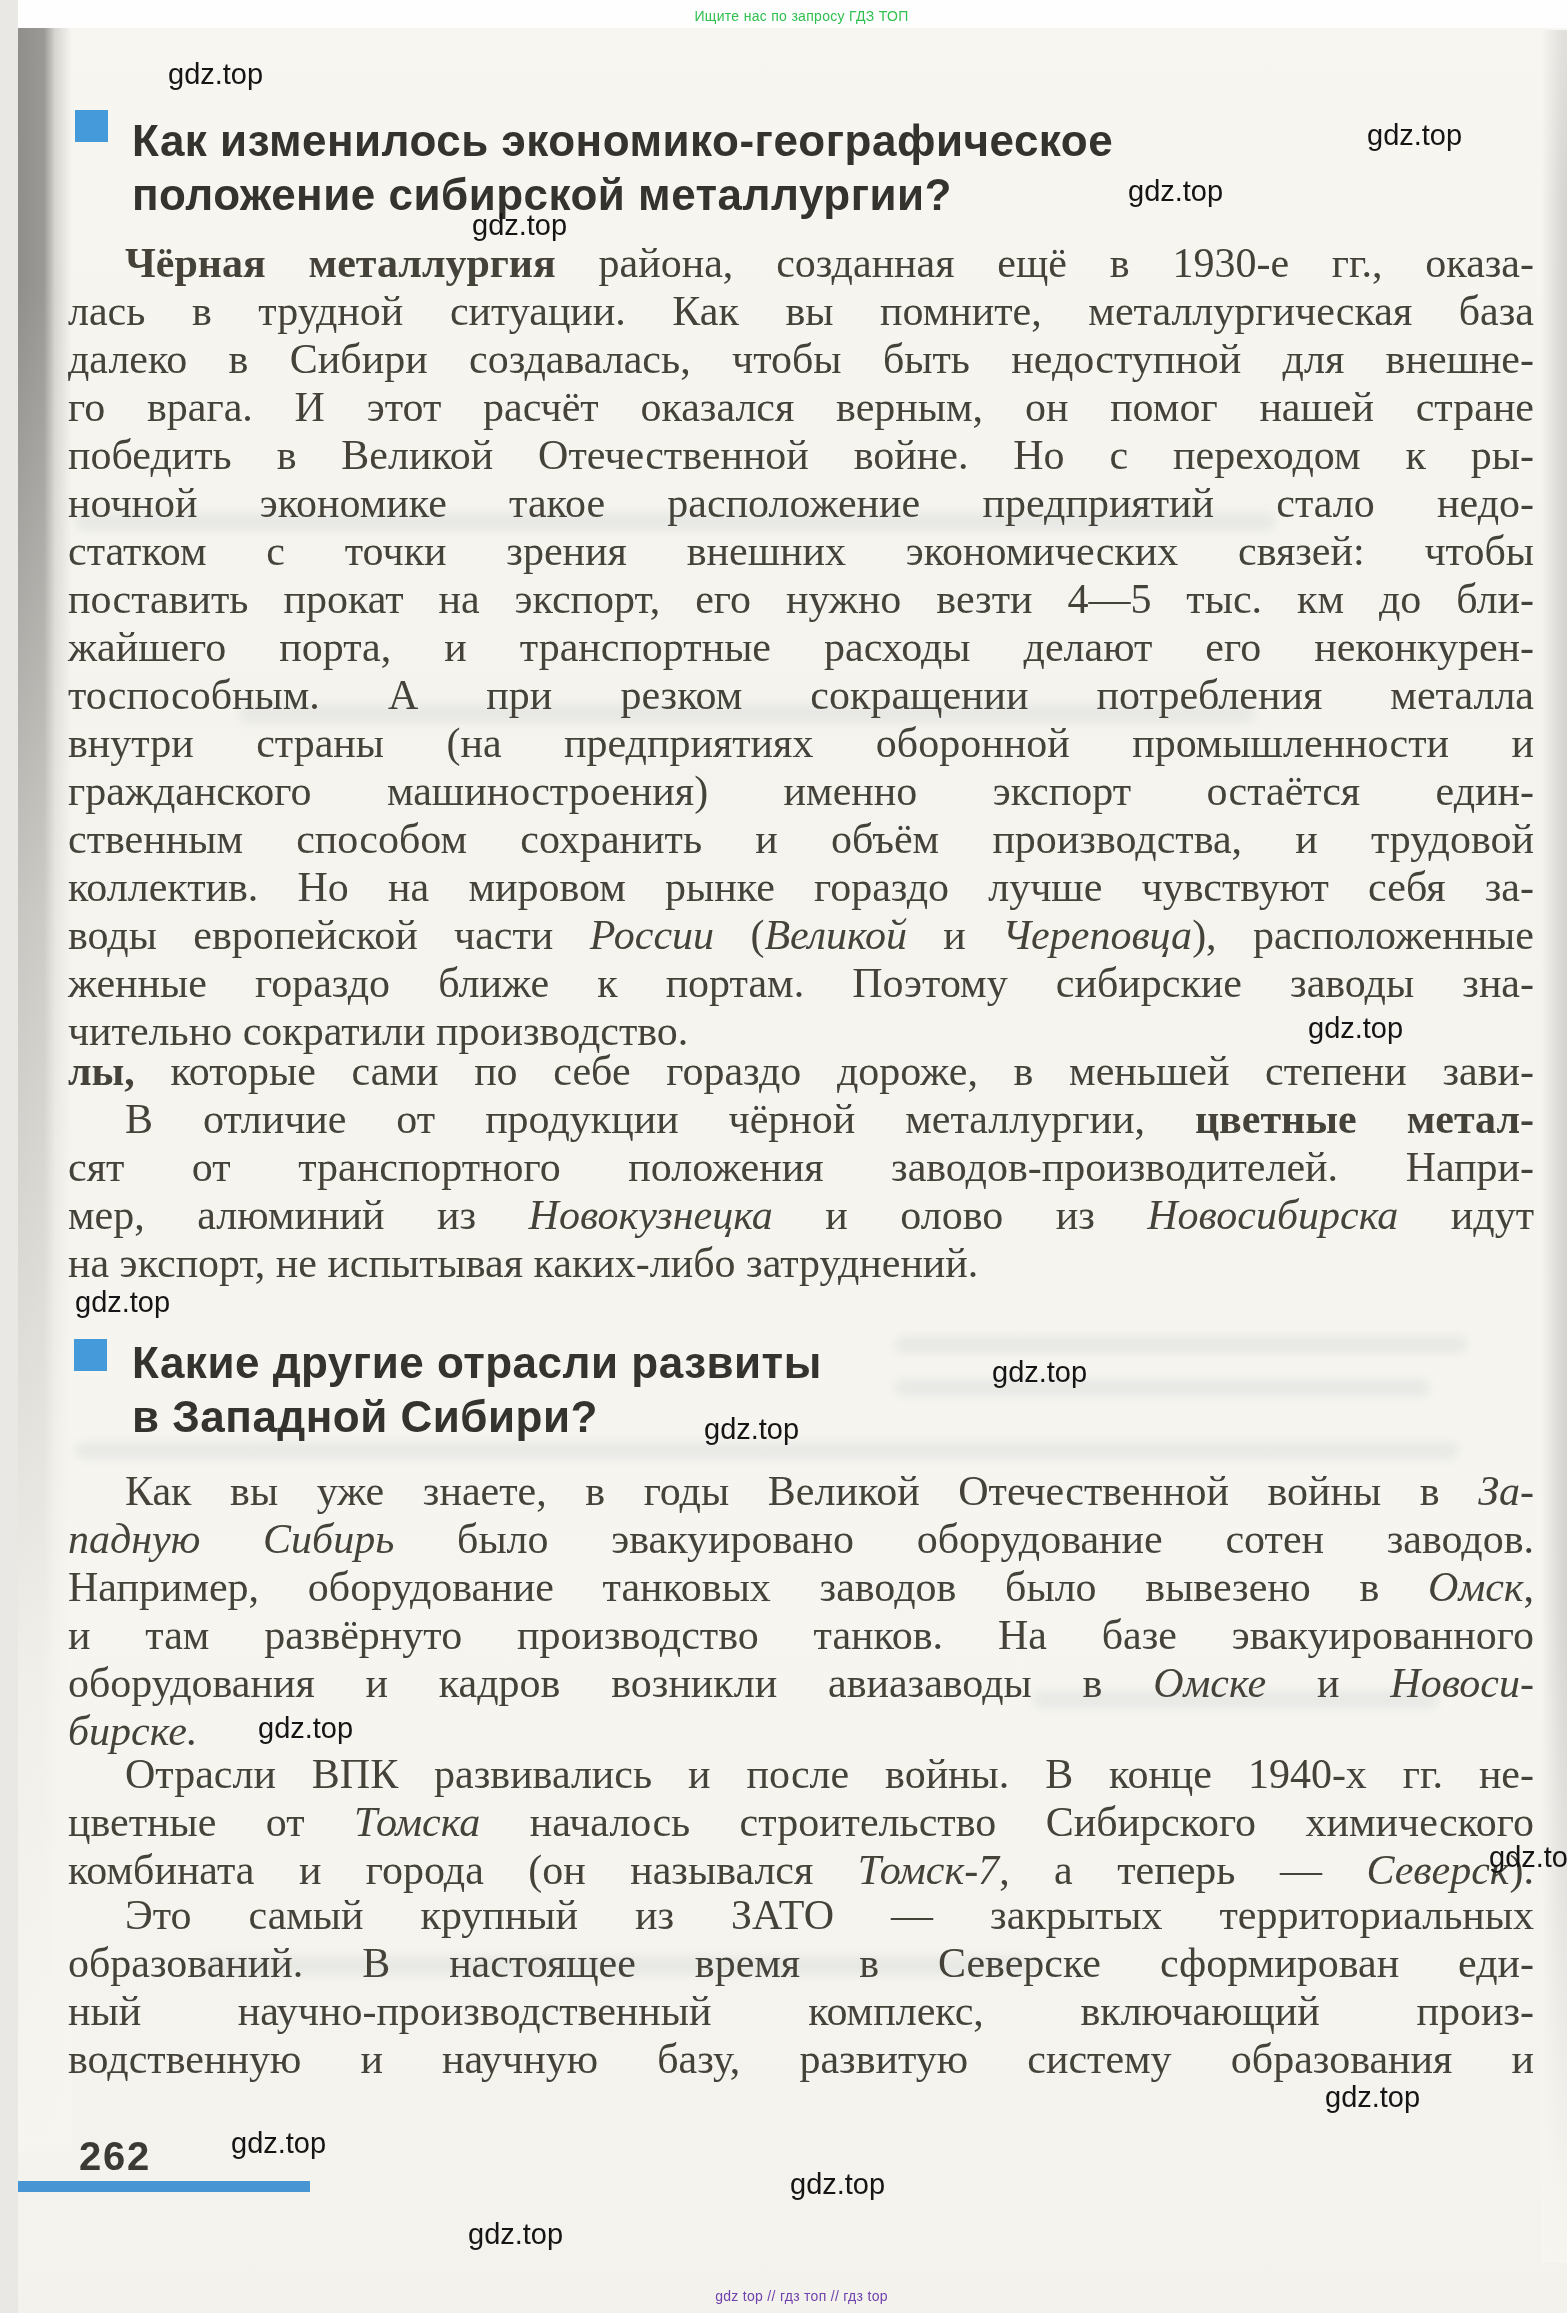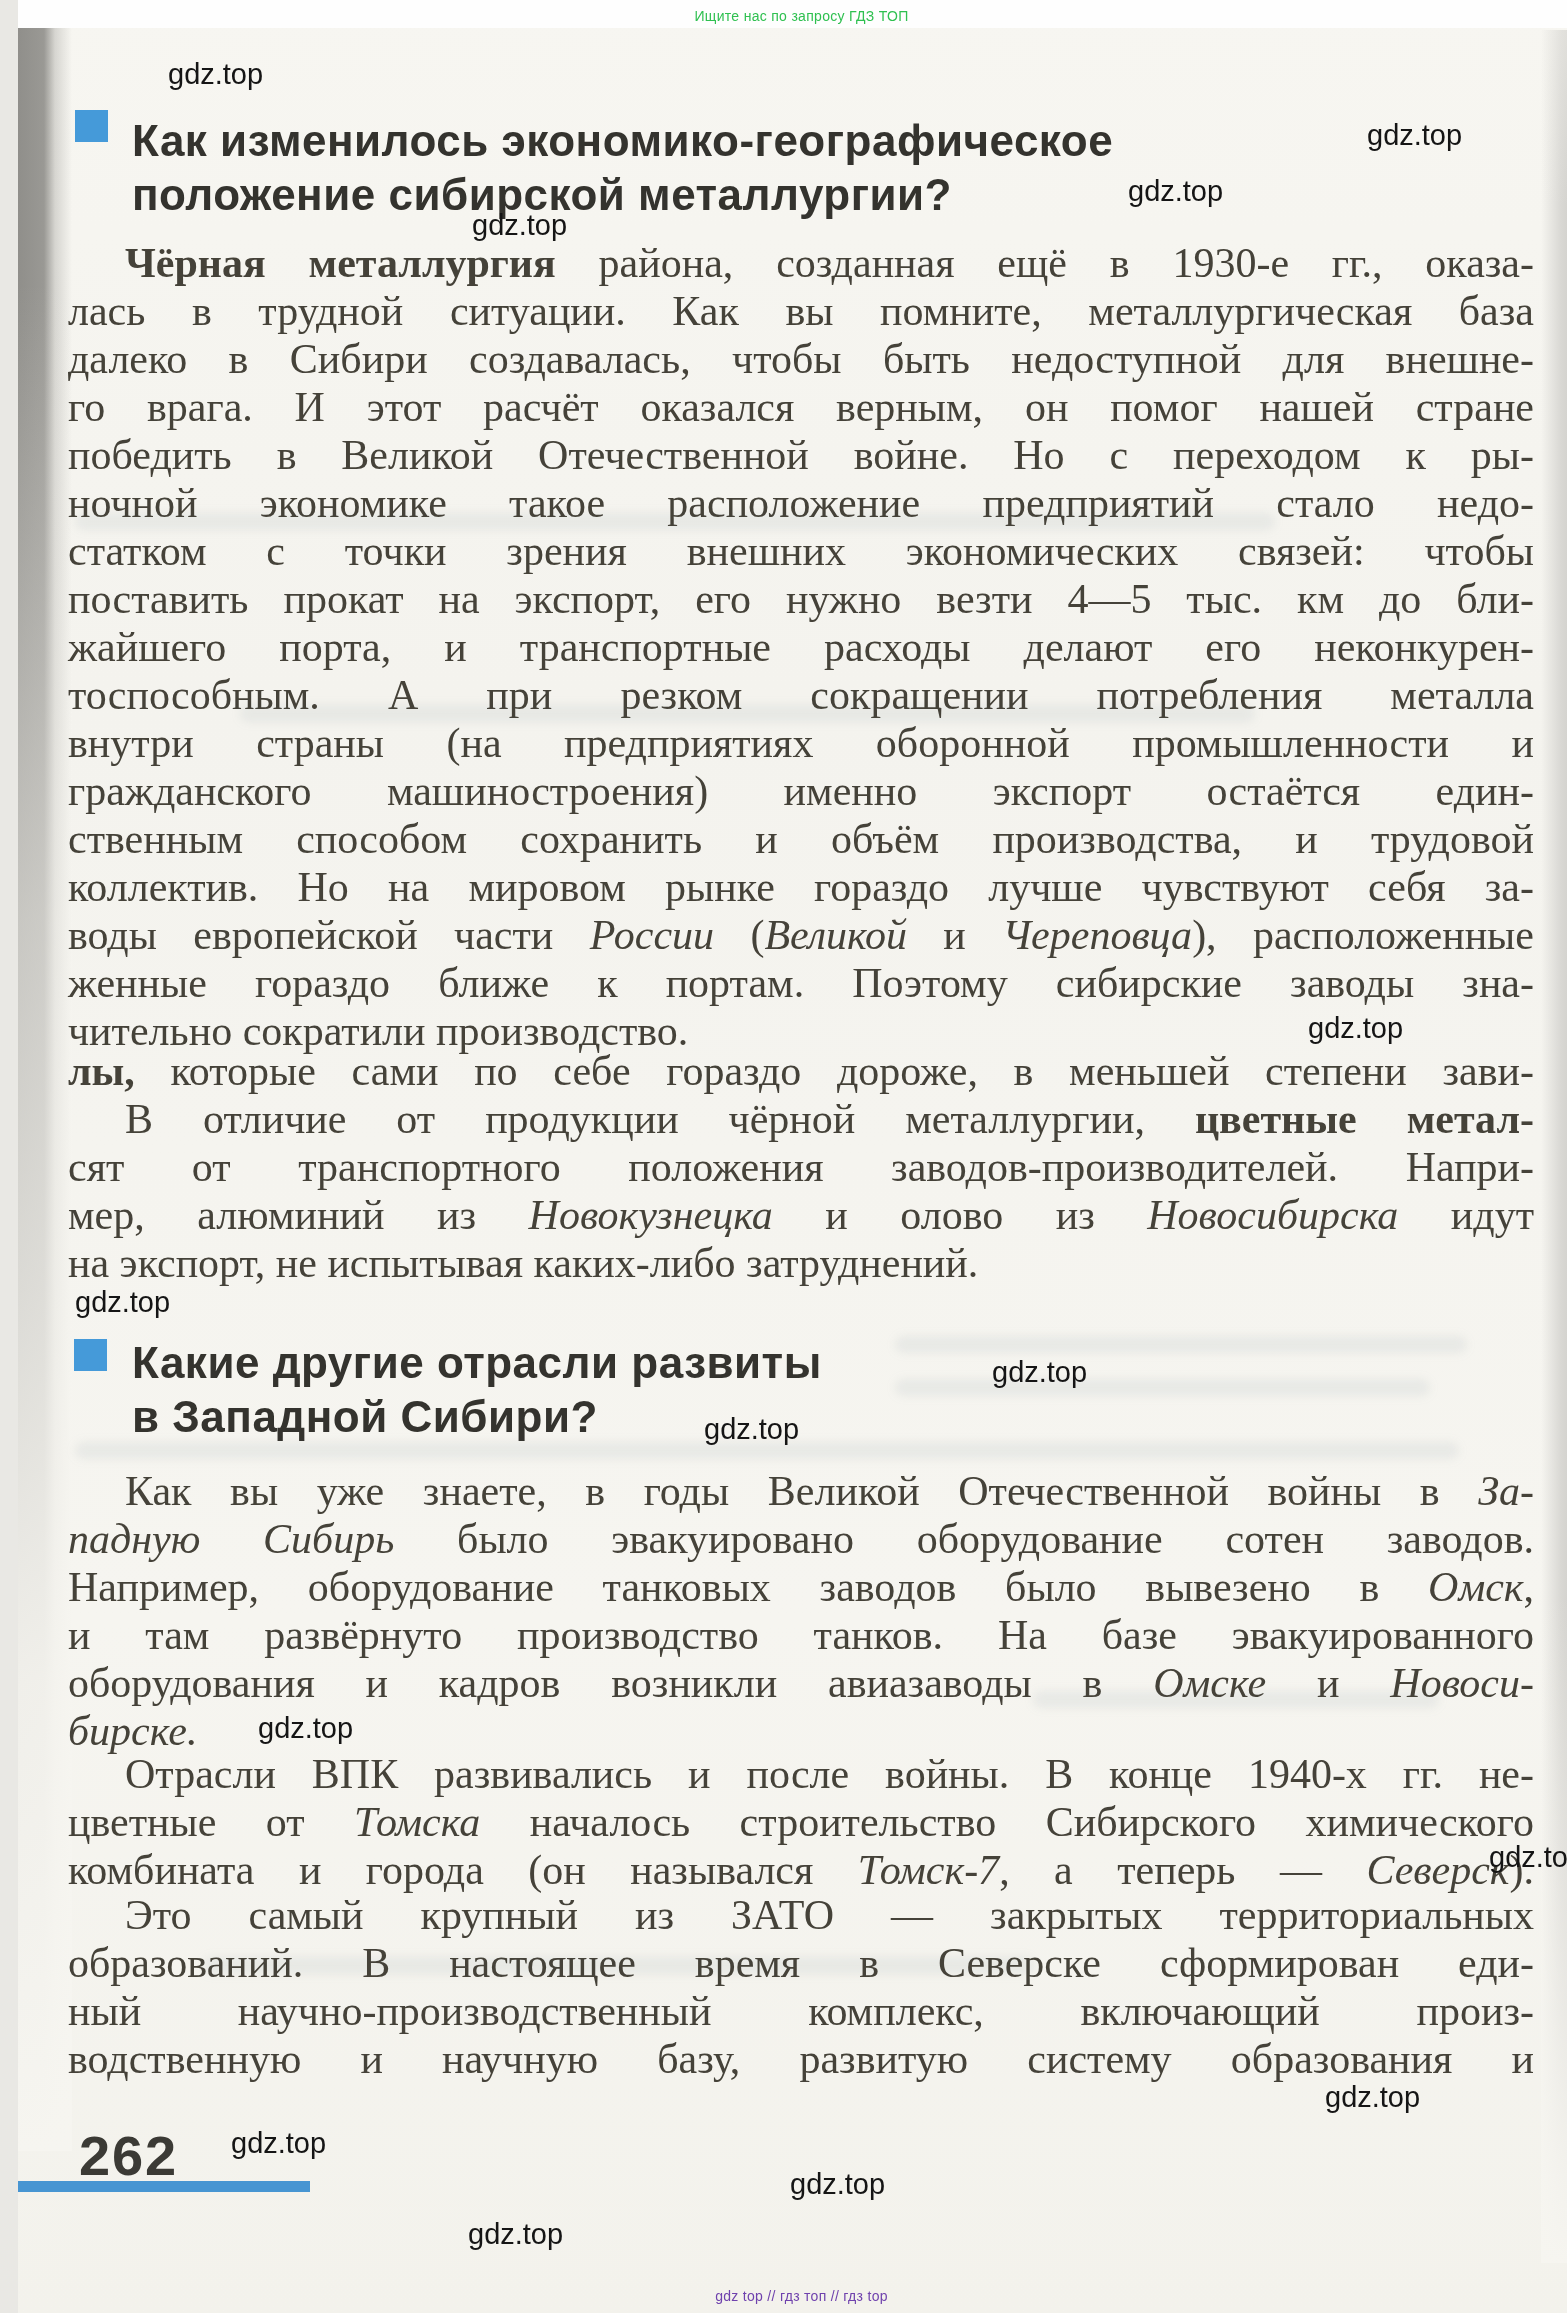--- a/index.html
+++ b/index.html
@@ -49,21 +49,21 @@
   .tline.short{text-align-last:left;}
   .tline.indent{padding-left:57px;}
   .bold{font-weight:700;}
   .ital{font-style:italic;}
   .wm{
     position:absolute;font-family:"Liberation Sans",sans-serif;font-size:29px;line-height:31px;
     color:#151515;white-space:nowrap;
   }
   #pagenum{
     position:absolute;left:61px;top:2130px;
-    font-family:"Liberation Sans",sans-serif;font-weight:700;font-size:56px;line-height:52px;
+    font-family:"Liberation Sans",sans-serif;font-weight:700;font-size:40px;line-height:52px;
     color:#3b3a35;letter-spacing:1.8px;
   }
   #numbar{position:absolute;left:0;top:2181px;width:292px;height:11px;background:#4795d2;}
   .footer{
     position:absolute;left:0;top:2288px;width:100%;text-align:center;
     font-family:"Liberation Sans",sans-serif;font-size:14px;color:#6f42ad;letter-spacing:0.3px;
   }
   .bleed{position:absolute;background:rgba(120,135,150,.10);filter:blur(4.6px);border-radius:9.2px;height:16.6px;}
   .host{position:absolute;inset:0;}
 </style>

